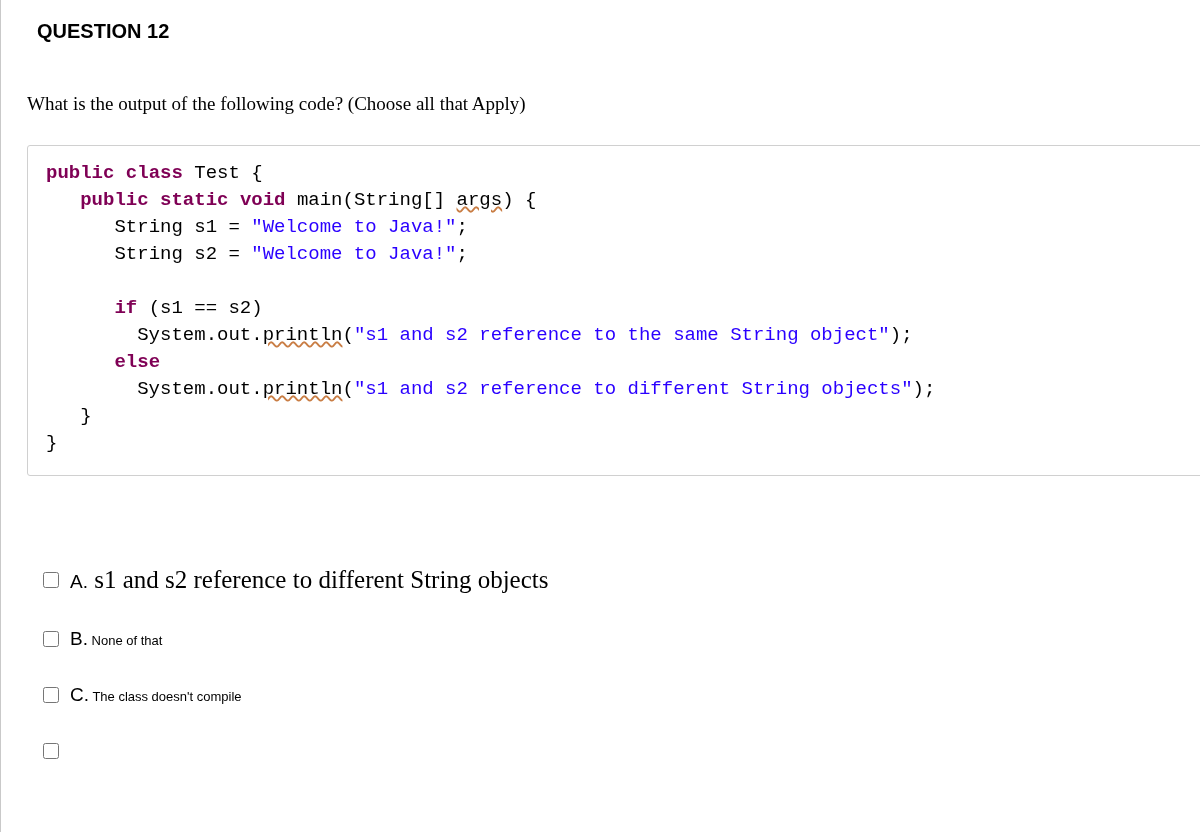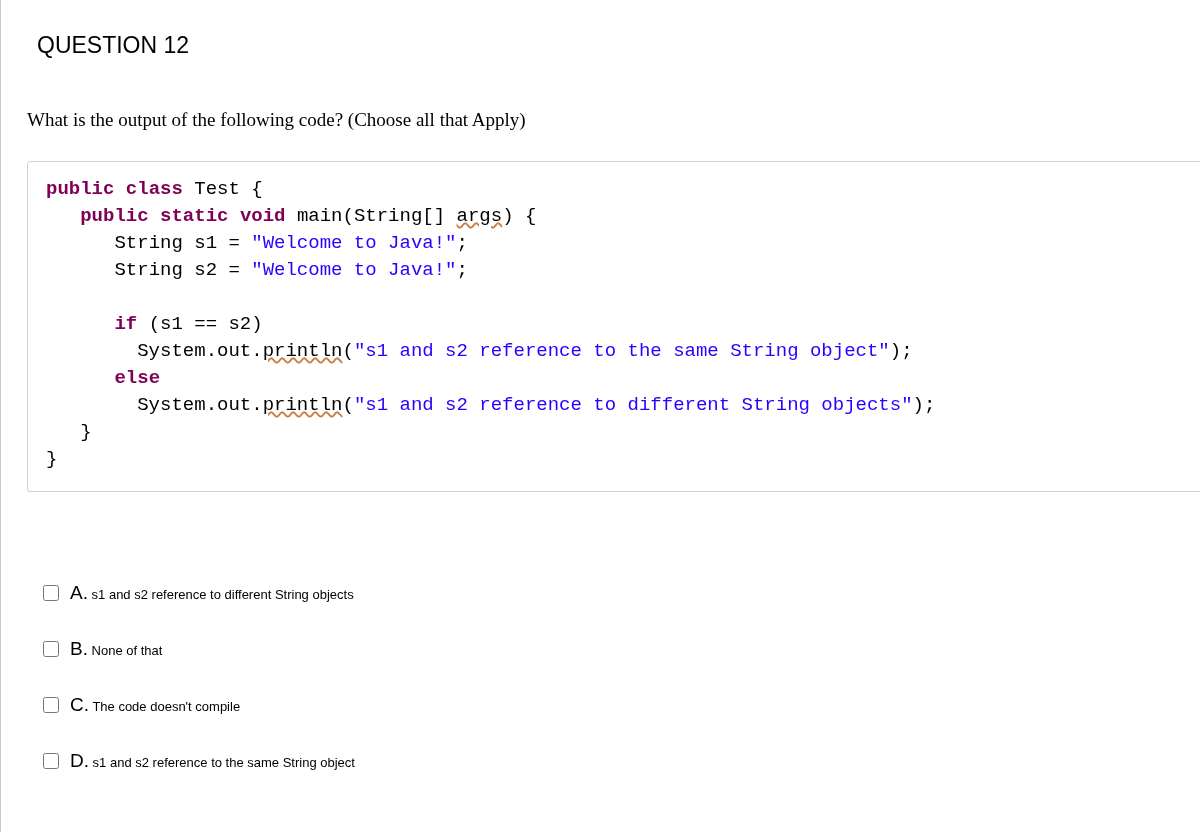--- a/index.html
+++ b/index.html
@@ -10,23 +10,23 @@
     color: #000;
     width: 1200px;
   }
   .page {
     border-left: 1px solid #c9c9c9;
     padding: 20px 0 40px 0;
     min-height: 832px;
     box-sizing: border-box;
   }
   .q-heading {
-    font-weight: 400;
-    font-size: 23px;
-    margin: 12px 0 50px 36px;
+    font-weight: 700;
+    font-size: 20px;
+    margin: 0 0 50px 36px;
   }
   .prompt {
     font-family: "Times New Roman", Times, serif;
     font-size: 19px;
     margin: 8px 0 30px 26px;
   }
   .code-card {
     margin: 0 0 0 26px;
     border: 1px solid #d0d0d0;
     border-radius: 3px;
@@ -64,22 +64,22 @@
   .ans-row input[type=checkbox]{
     width: 16px;
     height: 16px;
     accent-color: #888;
   }
   .ans-letter {
     font-family: Arial, Helvetica, sans-serif;
     font-size: 19px;
   }
   .ans-text-serif {
-    font-family: Liberation Sans, sans-serif;
-    font-size: 13px;
+    font-family: Liberation Serif, serif;
+    font-size: 25px;
     text-align: center;
   }
   .ans-text-sans {
     font-family: Arial, Helvetica, sans-serif;
     font-size: 13px;
   }
 </style>
 </head>
 <body>
 
@@ -115,26 +115,23 @@
     <div class="ans-row">
       <input type="checkbox" style="">
       <span>
         <span class="ans-letter">B.</span><span class="ans-text-sans"> None of that</span>
       </span>
     </div>
 
     <div class="ans-row">
       <input type="checkbox" style="">
       <span>
-        <span class="ans-letter">C.</span><span class="ans-text-sans"> The code doesn't compile</span>
+        <span class="ans-letter">C.</span><span class="ans-text-sans"> The class doesn't compile</span>
       </span>
     </div>
 
     <div class="ans-row">
       <input type="checkbox" style="">
-      <span>
-        <span class="ans-letter">D.</span><span class="ans-text-serif"> s1 and s2 reference to the same String object</span>
-      </span>
     </div>
 
   </div>
 
 </div>
 
 </body></html>

